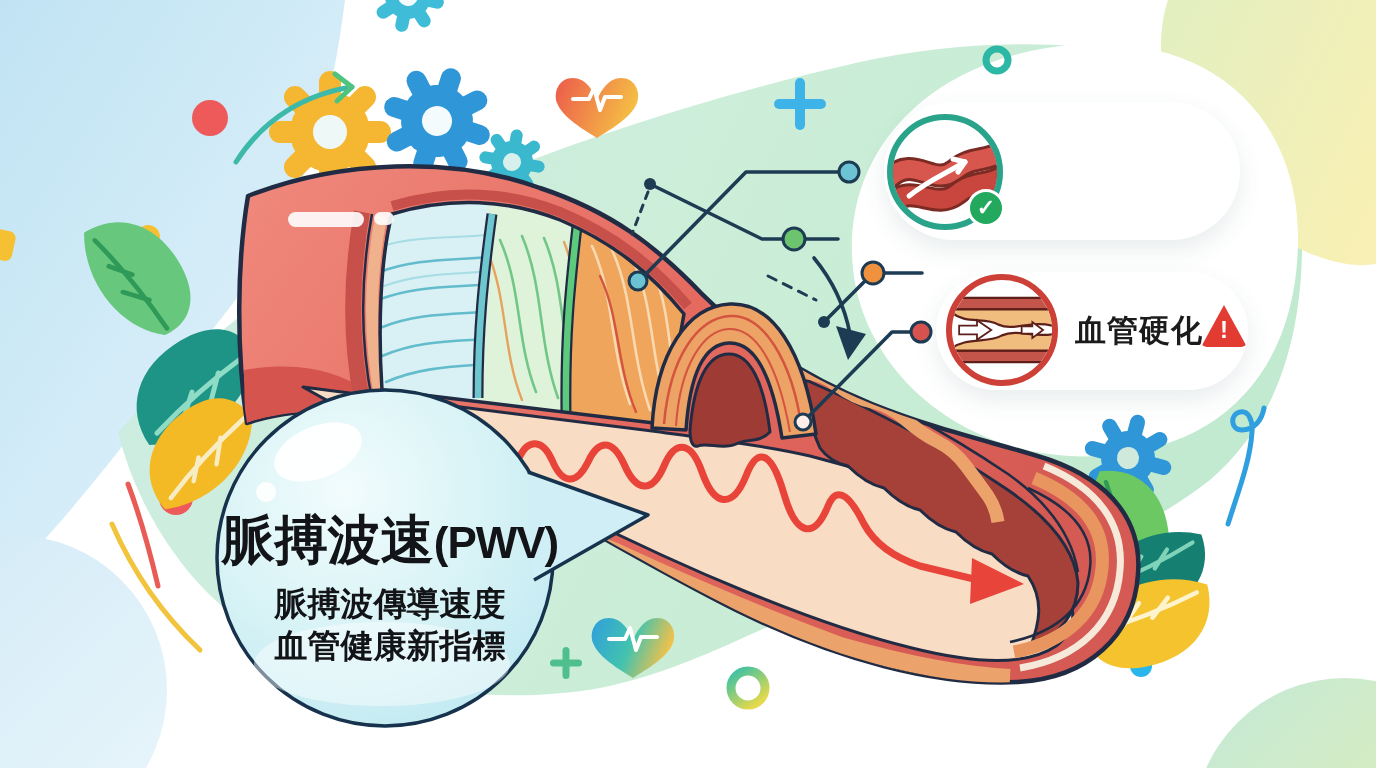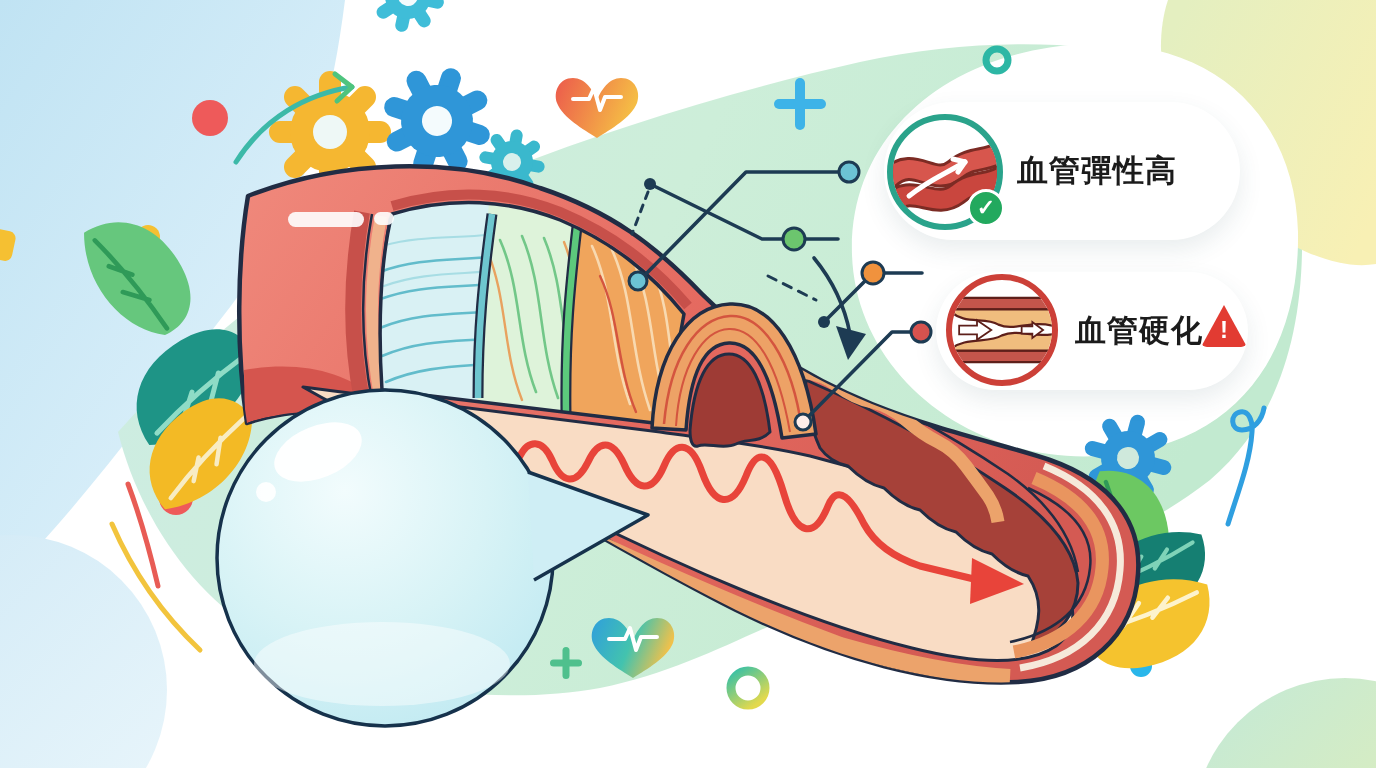--- a/index.html
+++ b/index.html
@@ -340,36 +340,40 @@
 
   <g>
     <circle cx="385" cy="558" r="168" fill="url(#gBubble)" stroke="#16324c" stroke-width="3.5"></circle>
     <path d="M 528 472 L 648 515 L 534 580" fill="#cfeef5" stroke="#16324c" stroke-width="3.5" stroke-linejoin="round"></path>
     <ellipse cx="318" cy="452" rx="46" ry="26" fill="#ffffff" opacity="0.95" transform="rotate(-22 318 452)"></ellipse>
     <circle cx="266" cy="492" r="10" fill="#ffffff" opacity="0.9"></circle>
     <ellipse cx="382" cy="664" rx="128" ry="42" fill="#ffffff" opacity="0.45"></ellipse>
   </g>
 </svg>
 
+  <div class="bubble-text">
+    <div class="bubble-title"><span class="zh">脈搏波速</span><span class="en">(PWV)</span></div>
+    <div class="bubble-sub">脈搏波傳導速度</div>
+    <div class="bubble-sub">血管健康新指標</div>
+  </div>
 
   <div class="badge badge-elastic">
     <div class="icon-circle">
       <svg width="104" height="104" viewBox="0 0 104 104">
         <g fill="none" stroke-linecap="round">
           <path d="M -4 58 C 22 34 40 68 62 50 C 78 36 94 42 108 32" stroke="#7c2b24" stroke-width="24"></path>
           <path d="M -4 58 C 22 34 40 68 62 50 C 78 36 94 42 108 32" stroke="#d7564d" stroke-width="18"></path>
           <path d="M -6 86 C 20 60 40 92 64 74 C 80 60 96 66 110 56" stroke="#7c2b24" stroke-width="24"></path>
           <path d="M -6 86 C 20 60 40 92 64 74 C 80 60 96 66 110 56" stroke="#c9463e" stroke-width="18"></path>
           <path d="M 16 76 C 36 60 52 54 72 42" stroke="#ffffff" stroke-width="5"></path>
           <path d="M 72 42 L 60 39 M 72 42 L 65 52" stroke="#ffffff" stroke-width="5"></path>
         </g>
       </svg>
     </div>
     <div class="status-check">✓</div>
-    <div class="badge-label">血管彈性高</div>
   </div>
 
   <div class="badge badge-stiff">
     <div class="icon-circle">
       <svg width="100" height="100" viewBox="0 0 112 112">
         <rect x="-4" y="20" width="120" height="13" fill="#c4554b" stroke="#5d1f1a" stroke-width="2.5"></rect>
         <path d="M -4 33 C 14 52 36 40 52 50 C 70 58 88 44 116 52 L 116 33 Z" fill="#f0bd7e" stroke="#5d1f1a" stroke-width="2.5"></path>
         <rect x="-4" y="79" width="120" height="13" fill="#c4554b" stroke="#5d1f1a" stroke-width="2.5"></rect>
         <path d="M -4 79 C 16 62 40 72 56 62 C 74 54 92 66 116 60 L 116 79 Z" fill="#f0bd7e" stroke="#5d1f1a" stroke-width="2.5"></path>
         <path d="M 8 51 L 28 51 L 28 45 L 44 56 L 28 67 L 28 61 L 8 61 Z" fill="#ffffff" stroke="#5d1f1a" stroke-width="2"></path>

